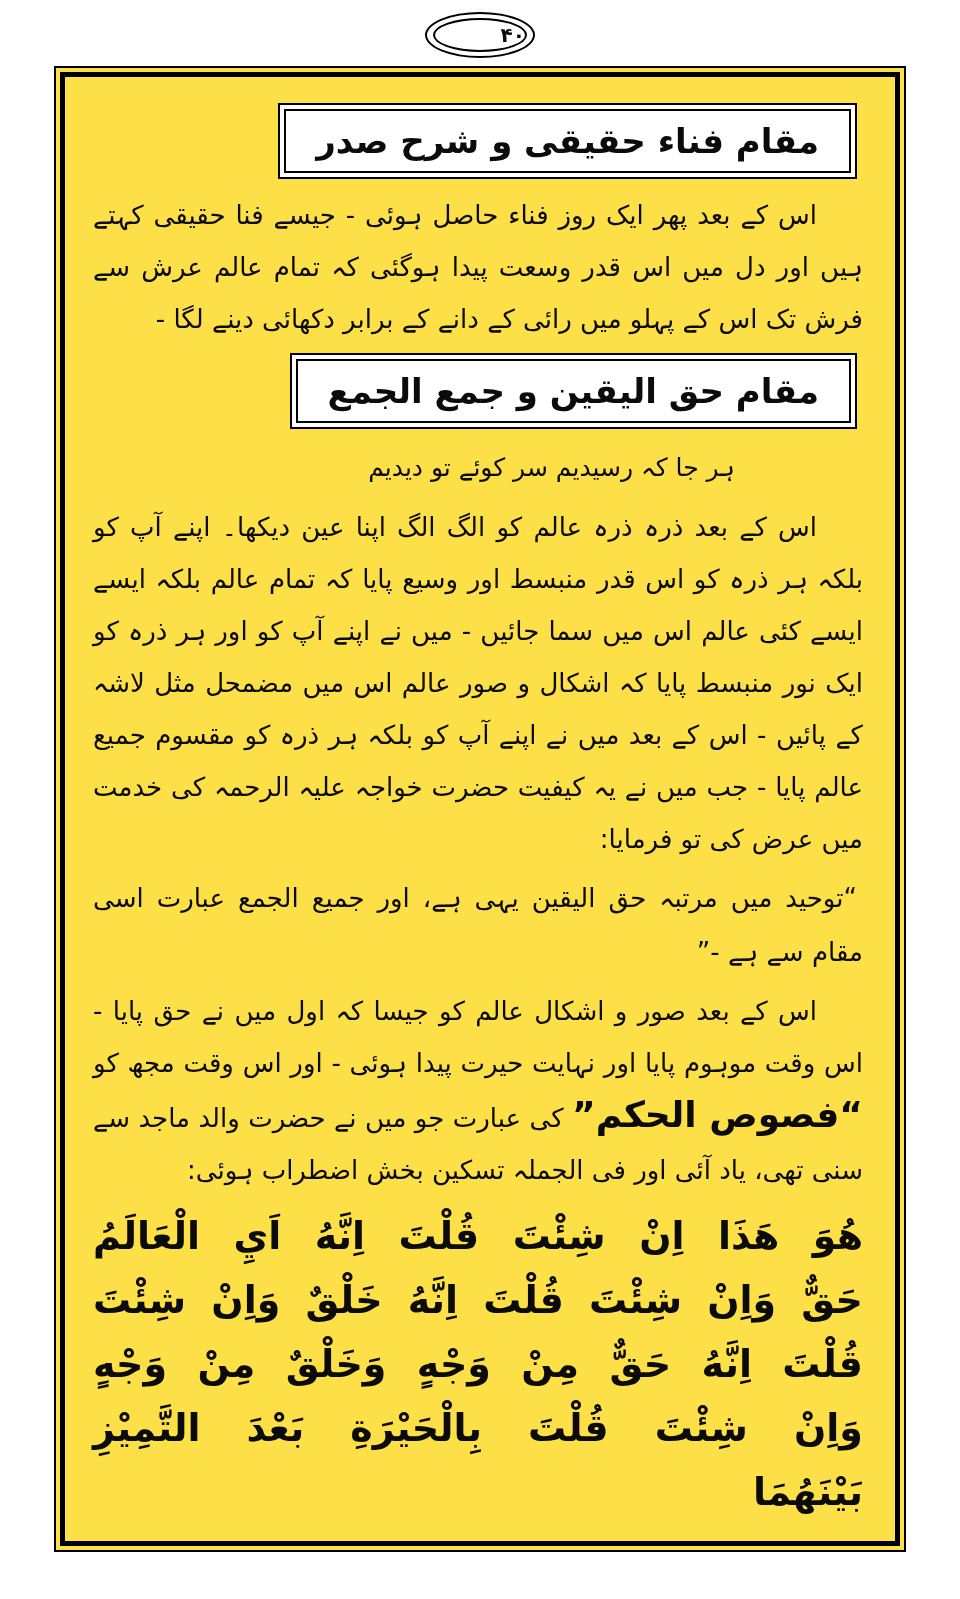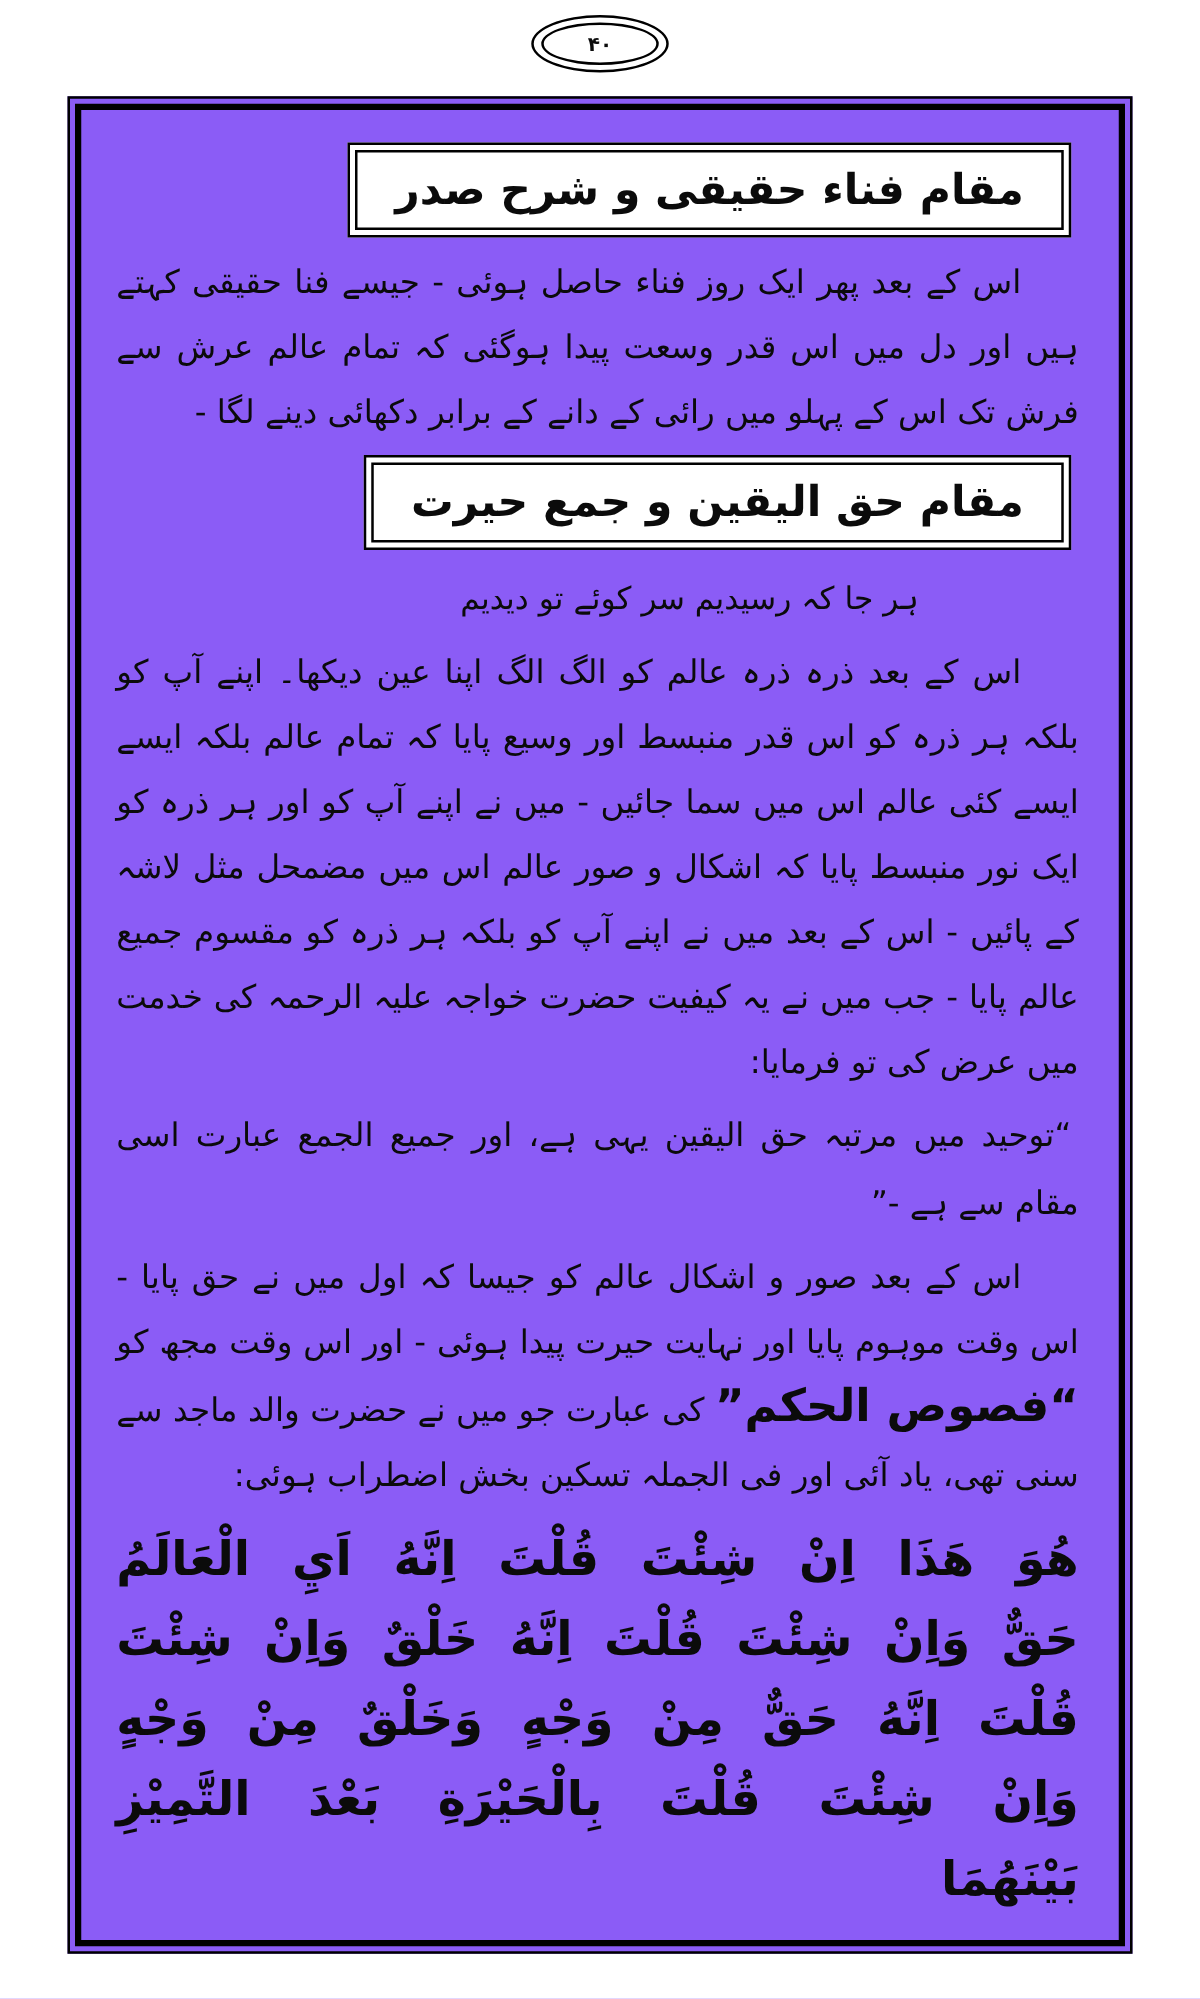--- a/index.html
+++ b/index.html
@@ -13,29 +13,29 @@
   }
   .page-number-wrap { display:flex; justify-content:center; padding-top:12px; }
   .oval {
     width:110px; height:46px;
     border:2px solid #000; border-radius:50%;
     display:flex; align-items:center; justify-content:center;
   }
   .oval-inner {
     width:94px; height:34px;
     border:2px solid #000; border-radius:50%;
-    display:flex; align-items:center; justify-content:center;
-    font-size:16px; font-weight:bold;
+    display:flex; align-items:center; justify-content:flex-start;
+    font-size:20px; font-weight:bold;
   }
   .frame-outer {
     width:852px; height:1486px;
-    margin:19px auto 0;
+    margin:8px auto 0;
     border:2px solid #000;
     padding:4px;
-    background:#8b5cf6;
+    background:#fde047;
   }
   .frame-inner {
     height:100%;
     border:5px solid #000;
     padding:24px 32px 14px 28px;
     overflow:hidden;
   }
   .heading-row { text-align:right; }
   .heading-box {
     display:inline-block;
@@ -108,21 +108,21 @@
     <div class="heading-row">
       <div class="heading-box">
         <div class="heading-box-inner">مقام فناء حقیقی و شرح صدر</div>
       </div>
     </div>
 
     <p class="para">اس کے بعد پھر ایک روز فناء حاصل ہوئی - جیسے فنا حقیقی کہتے ہیں اور دل میں اس قدر وسعت پیدا ہوگئی کہ تمام عالم عرش سے فرش تک اس کے پہلو میں رائی کے دانے کے برابر دکھائی دینے لگا -</p>
 
     <div class="heading-row">
       <div class="heading-box">
-        <div class="heading-box-inner">مقام حق الیقین و جمع حیرت</div>
+        <div class="heading-box-inner">مقام حق الیقین و جمع الجمع</div>
       </div>
     </div>
 
 
     <div class="couplet">
       <span>ہر جا کہ رسیدیم سر کوئے تو دیدیم</span>
     </div>
 
     <p class="para">اس کے بعد ذرہ ذرہ عالم کو الگ الگ اپنا عین دیکھا۔ اپنے آپ کو بلکہ ہر ذرہ کو اس قدر منبسط اور وسیع پایا کہ تمام عالم بلکہ ایسے ایسے کئی عالم اس میں سما جائیں - میں نے اپنے آپ کو اور ہر ذرہ کو ایک نور منبسط پایا کہ اشکال و صور عالم اس میں مضمحل مثل لاشہ کے پائیں - اس کے بعد میں نے اپنے آپ کو بلکہ ہر ذرہ کو مقسوم جمیع عالم پایا - جب میں نے یہ کیفیت حضرت خواجہ علیہ الرحمہ کی خدمت میں عرض کی تو فرمایا:</p>
 

